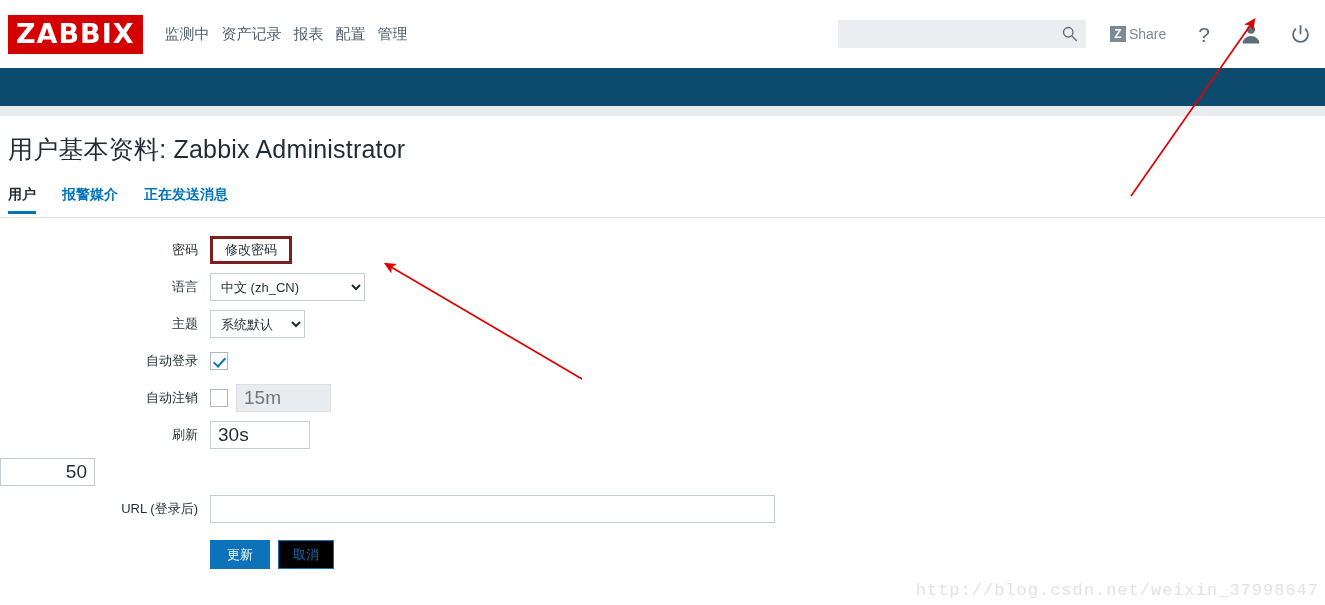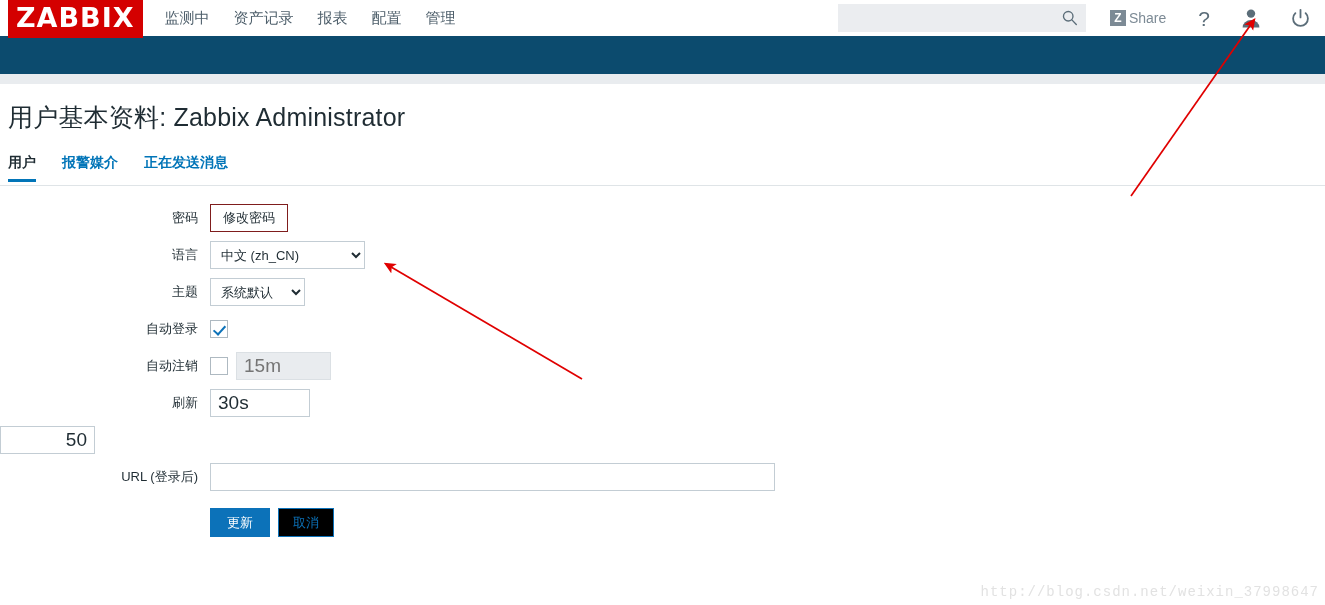--- a/index.html
+++ b/index.html
@@ -12,21 +12,21 @@
     background: #ffffff;
     font-family: "Liberation Sans", sans-serif;
     font-size: 12px;
     color: #1f2c33;
     overflow: hidden;
     position: relative;
   }
 
   
   .topbar {
-    height: 36px;
+    height: 68px;
     background: #ffffff;
     display: flex;
     align-items: center;
     padding: 0 14px 0 8px;
     box-sizing: border-box;
     position: relative;
   }
   .logo {
     background: #d40000;
     color: #ffffff;
@@ -35,21 +35,21 @@
     font-size: 27px;
     letter-spacing: 1px;
     line-height: 1;
     padding: 5px 8px 7px 8px;
     margin-right: 22px;
     user-select: none;
   }
   .mainnav {
     display: flex;
     align-items: center;
-    gap: 24px;
+    gap: 12px;
   }
   .mainnav a {
     color: #4e5f6b;
     text-decoration: none;
     font-size: 15px;
     white-space: nowrap;
   }
   .topright {
     margin-left: auto;
     display: flex;
@@ -189,21 +189,21 @@
   }
   .fcontrol {
     display: flex;
     align-items: center;
   }
 
   .btn {
     font-family: "Liberation Sans", sans-serif;
     font-size: 13px;
     background: #ffffff;
-    border: 1px solid #7f1d1d;
+    border: 3px solid #7f1d1d;
     color: #1f2c33;
     height: 28px;
     padding: 0 12px;
     cursor: pointer;
     box-sizing: border-box;
   }
   .btn-primary {
     background: #0c72b9;
     border: 1px solid #0c72b9;
     color: #ffffff;
@@ -288,21 +288,21 @@
     height: 605px;
     pointer-events: none;
   }
 
   
   .watermark {
     position: absolute;
     right: 6px;
     bottom: 5px;
     font-family: "Liberation Mono", monospace;
-    font-size: 14px;
+    font-size: 17px;
     color: #e2e2e2;
     letter-spacing: 1px;
     white-space: nowrap;
   }
 </style>
 </head>
 <body>
 
 <div class="topbar">
   <div class="logo">ZABBIX</div>

